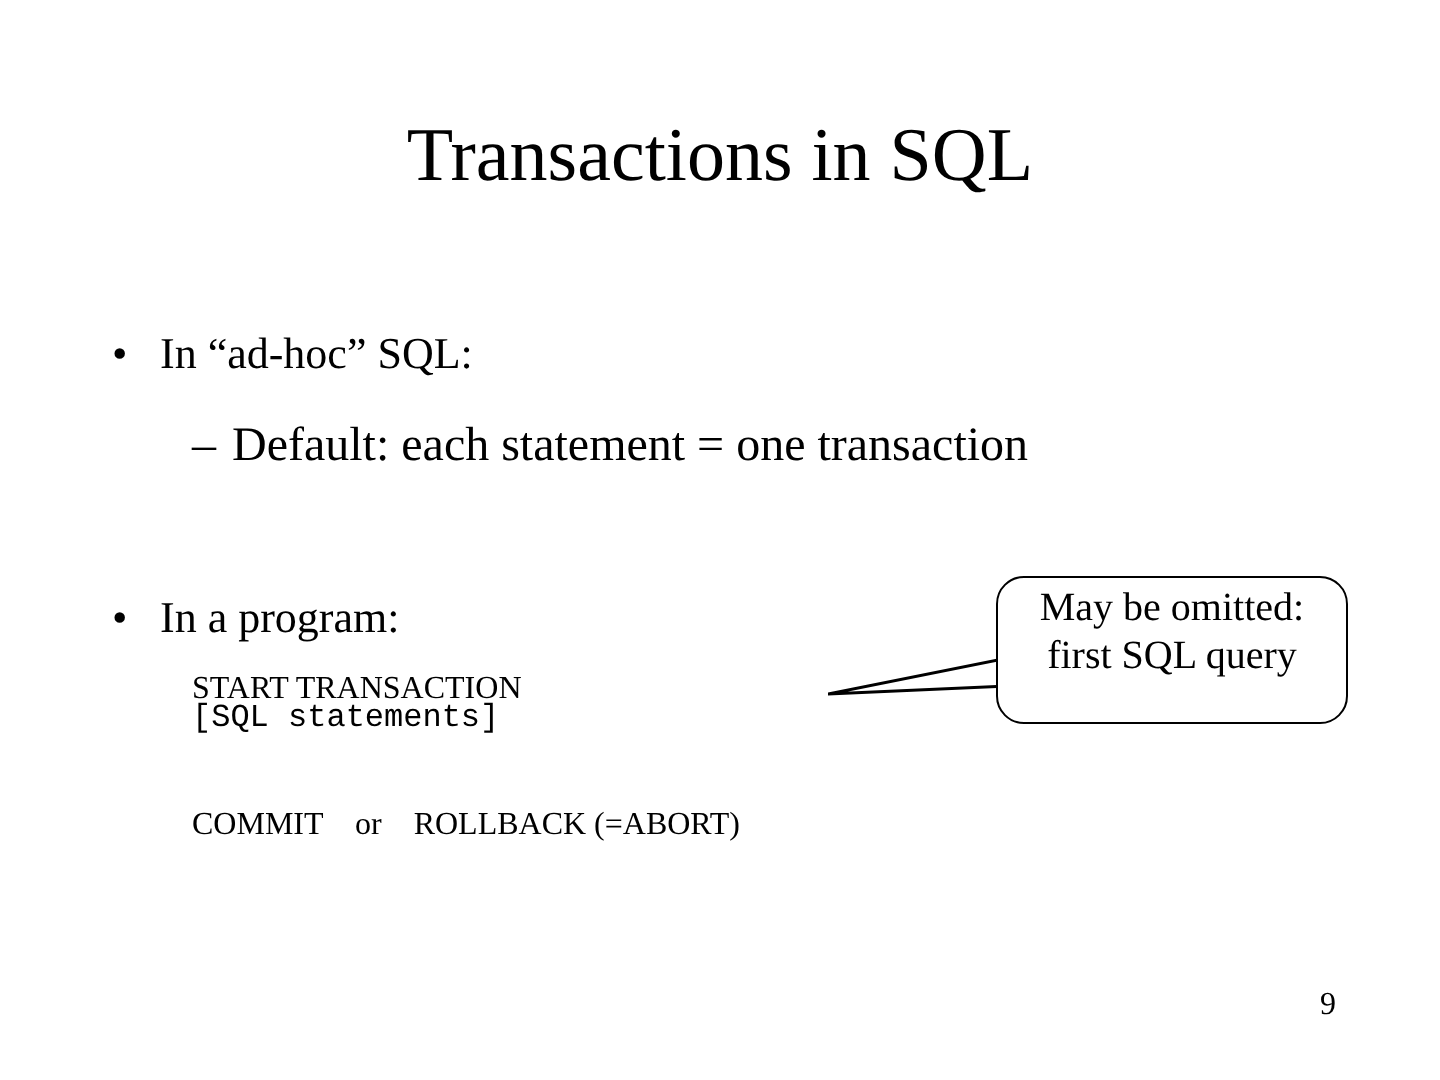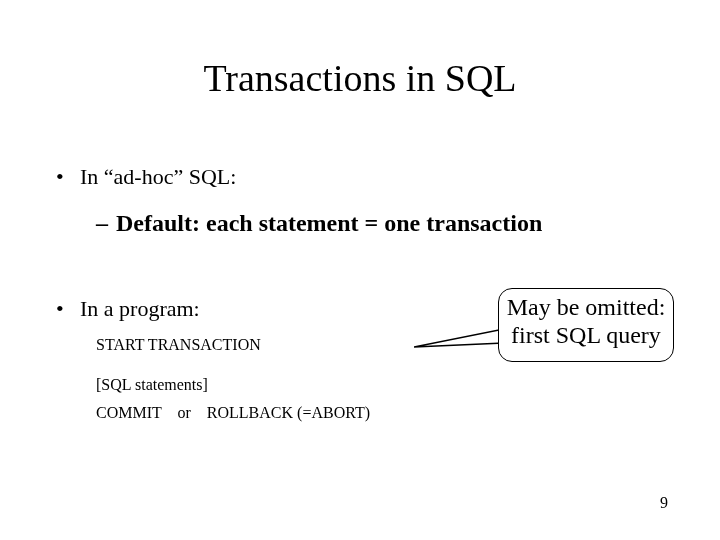--- a/index.html
+++ b/index.html
@@ -51,21 +51,21 @@
   .callout {
     position: absolute;
     left: 498px;
     top: 288px;
     width: 176px;
     height: 74px;
     border: 1.5px solid #000;
     border-radius: 14px;
     background: #fff;
     text-align: center;
-    font-size: 24px;
+    font-size: 20px;
     line-height: 1.18;
     padding-top: 4px;
     box-sizing: border-box;
   }
   .callout-tail {
     position: absolute;
     left: 414px;
     top: 329px;
     width: 90px;
     height: 28px;
@@ -82,30 +82,30 @@
 <body>
 
 <div class="slide">
 
   <div class="title">Transactions in SQL</div>
 
   <div class="bullet1" style="top:164px;">
     <span class="dot">•</span><span>In “ad-hoc” SQL:</span>
   </div>
 
-  <div class="sub1" style="top:210px;font-weight:bold;">
+  <div class="sub1" style="top:210px;">
     <span class="dash">–</span><span>Default: each statement = one transaction</span>
   </div>
 
   <div class="bullet1" style="top:296px;">
     <span class="dot">•</span><span>In a program:</span>
   </div>
 
   <div class="code" style="top:336px;">START TRANSACTION</div>
-  <div class="code" style="top:376px;">[SQL statements]</div>
+  <div class="code" style="top:350px;font-family:Liberation Mono, monospace;">[SQL statements]</div>
   <div class="code" style="top:404px;">COMMIT &nbsp;&nbsp; or &nbsp;&nbsp; ROLLBACK (=ABORT)</div>
 
   <svg class="callout-tail" viewBox="0 0 90 28">
     <polygon points="0,18 90,0 90,14" fill="#fff" stroke="#000" stroke-width="1.5" stroke-linejoin="round"></polygon>
     <line x1="88" y1="1" x2="88" y2="13" stroke="#fff" stroke-width="3"></line>
   </svg>
 
   <div class="callout">
     <div>May be omitted:</div>
     <div>first SQL query</div>

